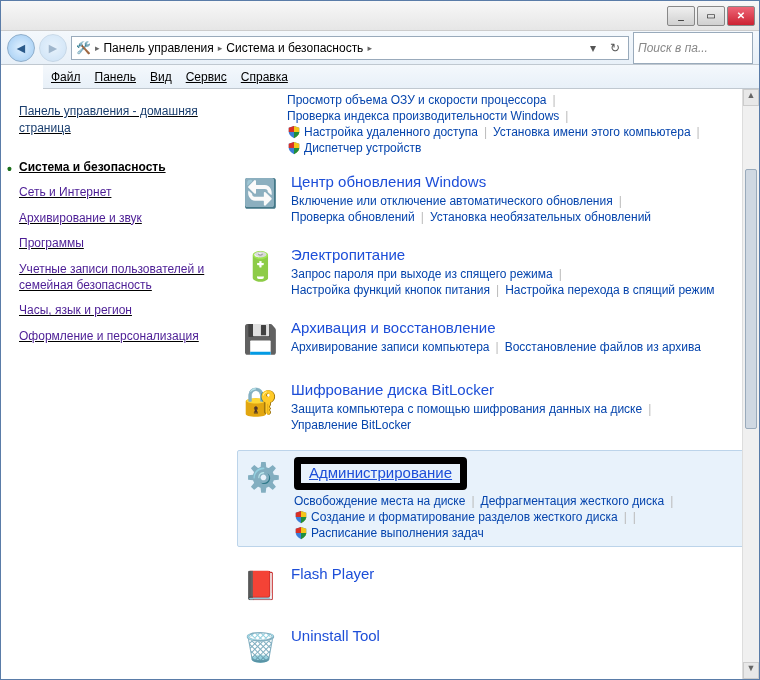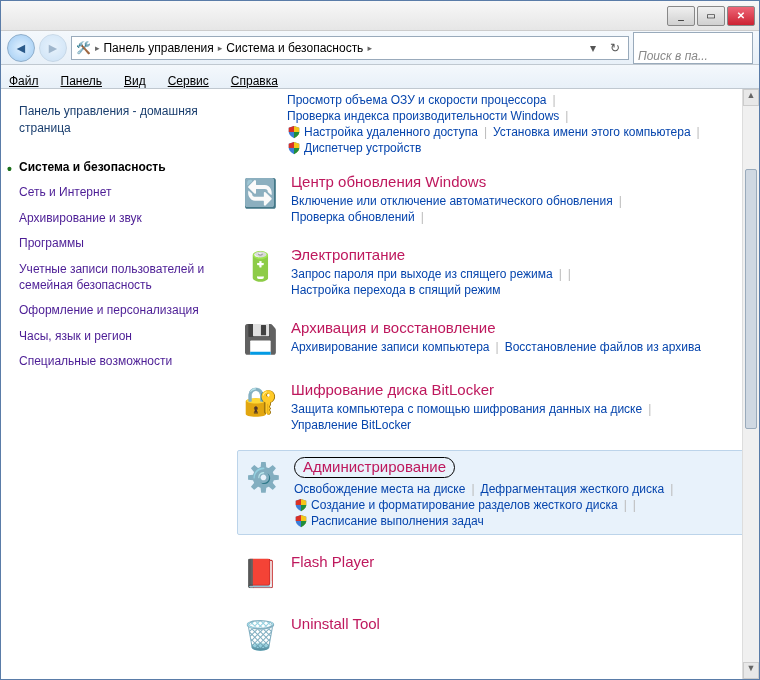--- a/index.html
+++ b/index.html
@@ -10,38 +10,38 @@
 .winbtn.min { background: linear-gradient(#f0f0f0,#d0d0d0); }
 .winbtn.max { background: linear-gradient(#f0f0f0,#d0d0d0); }
 .winbtn.close { background: linear-gradient(#e67,#c23); color: #fff; font-weight: bold; }
 .navbar { height: 34px; background: linear-gradient(#f4f8fc,#e8f0f8); border-bottom: 1px solid #c0c8d0; display: flex; align-items: center; padding: 0 6px; gap: 4px; }
 .navbtn { width: 28px; height: 28px; border: 1px solid #8faecb; border-radius: 50%; background: radial-gradient(#dff0ff,#9ecaf2); display: flex; align-items: center; justify-content: center; cursor: pointer; color: #2b5a8a; font-size: 14px; }
 .navbtn.fwd { opacity: .4; }
 .addrbar { flex: 1; height: 24px; background: #fff; border: 1px solid #9ab; display: flex; align-items: center; padding: 0 4px; gap: 4px; }
 .addrseg { color: #000; cursor: pointer; }
 .addrsep { color: #666; font-size: 9px; }
 .addrctl { width: 18px; text-align: center; color: #555; cursor: pointer; }
-.searchbox { width: 120px; height: 32px; background: #fff; border: 1px solid #9ab; display: flex; align-items: flex-end; padding: 0 4px; color: #888; font-style: italic; }
-.menubar { height: 24px; background: linear-gradient(#f4f8fc,#e8f0f8); border-bottom: 1px solid #c0c8d0; display: flex; align-items: flex-end; padding: 0 8px; gap: 22px; }
+.searchbox { width: 120px; height: 32px; background: #fff; border: 1px solid #9ab; display: flex; align-items: center; padding: 0 4px; color: #888; font-style: italic; }
+.menubar { height: 24px; background: linear-gradient(#f4f8fc,#e8f0f8); border-bottom: 1px solid #c0c8d0; display: flex; align-items: center; padding: 0 8px; gap: 14px; margin-left: 42px; }
 .menuitem { cursor: pointer; }
 .menuitem u { text-decoration: underline; }
 .body { display: flex; height: calc(100% - 88px); }
-.sidebar { width: 230px; background: #fff; padding: 14px 10px 14px 18px; }
+.sidebar { width: 230px; background: #fff; padding: 14px 10px 14px 18px; text-decoration: underline; }
 .sidehome { color: #1a3e6e; font-size: 12px; margin-bottom: 18px; line-height: 1.4; cursor: pointer; }
 .sidelist { list-style: none; }
 .sidelist li { color: #4c1d95; padding: 5px 0; cursor: pointer; font-size: 12px; line-height: 1.3; }
 .sidelist li.current { color: #000; font-weight: bold; position: relative; }
 .sidelist li.current::before { content: "•"; position: absolute; left: -12px; color: #1a6f1a; font-size: 14px; }
 .content { flex: 1; overflow-y: auto; padding: 4px 14px 14px 6px; position: relative; }
 .section { display: flex; gap: 10px; margin-bottom: 14px; padding: 4px; }
 .section.highlight { background: #e8f2fb; border: 1px solid #bcd4ea; border-radius: 2px; padding: 6px; }
 .secicon { width: 40px; height: 40px; flex-shrink: 0; display: flex; align-items: center; justify-content: center; font-size: 28px; }
 .secbody { flex: 1; }
-.sechead { color: #be185d; font-size: 15px; margin-bottom: 4px; cursor: pointer; display: inline-block; }
-.sechead.ringed { border: 1px solid #000000; border-radius: 12px; padding: 0 8px 2px 8px; }
+.sechead { color: #1d4ed8; font-size: 15px; margin-bottom: 4px; cursor: pointer; display: inline-block; }
+.sechead.ringed { border: 7px solid #000000; border-radius: 4px; padding: 0 8px 2px 8px; text-decoration: underline; }
 .links { display: flex; flex-wrap: wrap; gap: 2px 6px; align-items: center; }
 .lnk { color: #0645ad; cursor: pointer; white-space: nowrap; display: inline-flex; align-items: center; gap: 3px; }
 .sep { color: #bbb; }
 .shield { width: 14px; height: 14px; display: inline-block; }
 .shield svg { width: 14px; height: 14px; }
 .scrollbar { position: absolute; right: 0; top: 88px; bottom: 0; width: 17px; background: #f0f0f0; border-left: 1px solid #ddd; }
 .scrollthumb { position: absolute; left: 2px; right: 2px; top: 80px; height: 260px; background: #cfd8e2; border: 1px solid #9ab; border-radius: 2px; }
 .scrollbtn { position: absolute; left: 0; right: 0; height: 17px; background: #e8e8e8; border: 1px solid #ccc; text-align: center; font-size: 9px; color: #666; cursor: pointer; }
 .scrollbtn.up { top: 0; }
 .scrollbtn.dn { bottom: 0; }
@@ -86,23 +86,22 @@
 
   <div class="body">
     <div class="sidebar">
       <div class="sidehome">Панель управления - домашняя страница</div>
       <ul class="sidelist" id="sidelist">
           <li class="current">Система и безопасность</li>
           <li>Сеть и Интернет</li>
           <li>Архивирование и звук</li>
           <li>Программы</li>
           <li>Учетные записи пользователей и семейная безопасность</li>
+          <li>Часы, язык и регион</li>
           <li>Оформление и персонализация</li>
-          <li>Часы, язык и регион</li>
-          <li>Специальные возможности</li>
         </ul>
     </div>
     <div class="content">
       <div class="toplinks links" id="toplinks">
           <span class="lnk">Просмотр объема ОЗУ и скорости процессора</span>
           <span class="sep"> | </span>
           <span class="lnk">Проверка индекса производительности Windows</span>
           <span class="sep"> | </span>
           <span class="lnk"><span class="shield"><svg viewBox="0 0 16 16">
                 <path d="M8 1 L14 3 V8 C14 12 8 15 8 15 C8 15 2 12 2 8 V3 Z" fill="#3b7dd8"></path>
@@ -121,27 +120,29 @@
               </svg></span>Диспетчер устройств</span>
         </div>
       <div id="sections">
           <div class="section">
             <div class="secicon">🔄</div>
             <div class="secbody"><div class="sechead">Центр обновления Windows</div><div class="links">
                 <span class="lnk">Включение или отключение автоматического обновления</span>
                 <span class="sep"> | </span>
                 <span class="lnk">Проверка обновлений</span>
                 <span class="sep"> | </span>
+                <span class="lnk">Установка необязательных обновлений</span>
               </div></div>
           </div>
           <div class="section">
             <div class="secicon">🔋</div>
             <div class="secbody"><div class="sechead">Электропитание</div><div class="links">
                 <span class="lnk">Запрос пароля при выходе из спящего режима</span>
                 <span class="sep"> | </span>
+                <span class="lnk">Настройка функций кнопок питания</span>
                 <span class="sep"> | </span>
                 <span class="lnk">Настройка перехода в спящий режим</span>
               </div></div>
           </div>
           <div class="section">
             <div class="secicon">💾</div>
             <div class="secbody"><div class="sechead">Архивация и восстановление</div><div class="links">
                 <span class="lnk">Архивирование записи компьютера</span>
                 <span class="sep"> | </span>
                 <span class="lnk">Восстановление файлов из архива</span>

